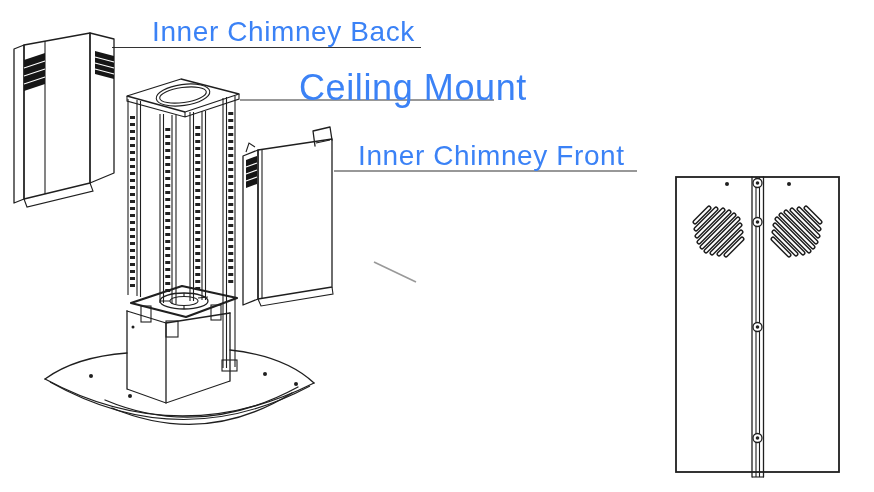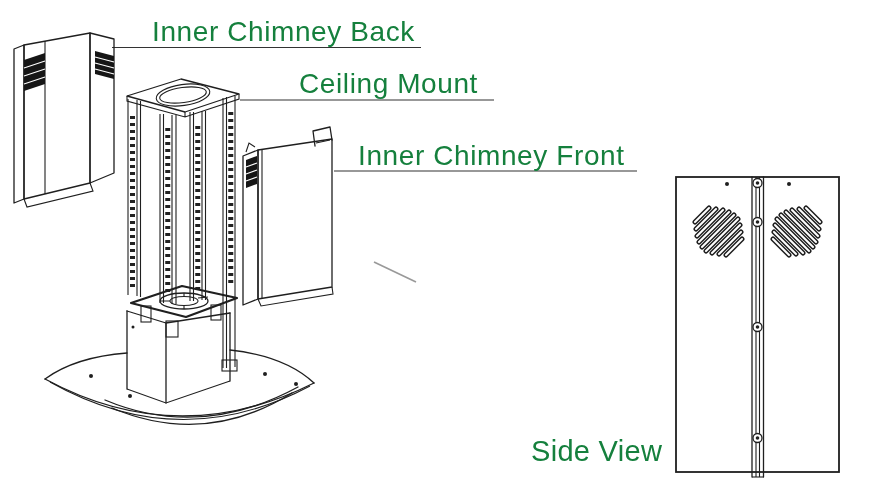--- a/index.html
+++ b/index.html
@@ -1,23 +1,23 @@
 <!DOCTYPE html>
 <html><head>
 <meta charset="utf-8">
 <style>
   html,body{margin:0;padding:0;background:#fff;}
   .canvas{
     position:relative;width:874px;height:492px;background:#ffffff;
     font-family:"Liberation Sans", sans-serif;overflow:hidden;
   }
   .art{position:absolute;left:0;top:0;width:874px;height:492px;}
-  .label{position:absolute;color:#15803d;white-space:nowrap;line-height:1.05;}
+  .label{position:absolute;color:#3b82f6;white-space:nowrap;line-height:1.05;}
   .lbl-back{left:152px;top:17px;font-size:28px;letter-spacing:0.6px;}
-  .lbl-ceiling{left:299px;top:69px;font-size:28px;letter-spacing:0.6px;}
+  .lbl-ceiling{left:299px;top:69px;font-size:36px;letter-spacing:0.6px;}
   .lbl-front{left:358px;top:141px;font-size:28px;letter-spacing:0.6px;}
   .lbl-side{left:531px;top:436px;font-size:29px;letter-spacing:0.3px;}
   svg{display:block;}
   .ln{stroke:#1f1f1f;stroke-width:1.3;fill:none;stroke-linejoin:round;stroke-linecap:round;}
   .ln2{stroke:#1f1f1f;stroke-width:1.1;fill:none;}
   .bold{stroke:#1f1f1f;stroke-width:2.2;fill:none;stroke-linejoin:round;}
   .hatch{fill:#161616;stroke:none;}
   .hatchline{stroke:#ffffff;stroke-width:1.1;fill:none;}
   .perf{stroke:#222222;stroke-width:5;stroke-dasharray:3 4;fill:none;}
   .leader{stroke:#333333;stroke-width:1.2;fill:none;}
@@ -175,15 +175,14 @@
       <g>
         <path class="slot-out" d="M820,222 L806,208 M819,229 L799,209 M818,236 L792,210 M816,242 L786,212 M813,247 L781,215 M809,251 L777,219 M803,253 L775,225 M796,254 L774,232 M789,255 L773,239"></path>
         <path class="slot-in" d="M820,222 L806,208 M819,229 L799,209 M818,236 L792,210 M816,242 L786,212 M813,247 L781,215 M809,251 L777,219 M803,253 L775,225 M796,254 L774,232 M789,255 L773,239"></path>
       </g>
     </g>
   </svg>
 
   <div class="label lbl-back">Inner Chimney Back</div>
   <div class="label lbl-ceiling">Ceiling Mount</div>
   <div class="label lbl-front">Inner Chimney Front</div>
-  <div class="label lbl-side">Side View</div>
 
 </div>
 
 </body></html>

